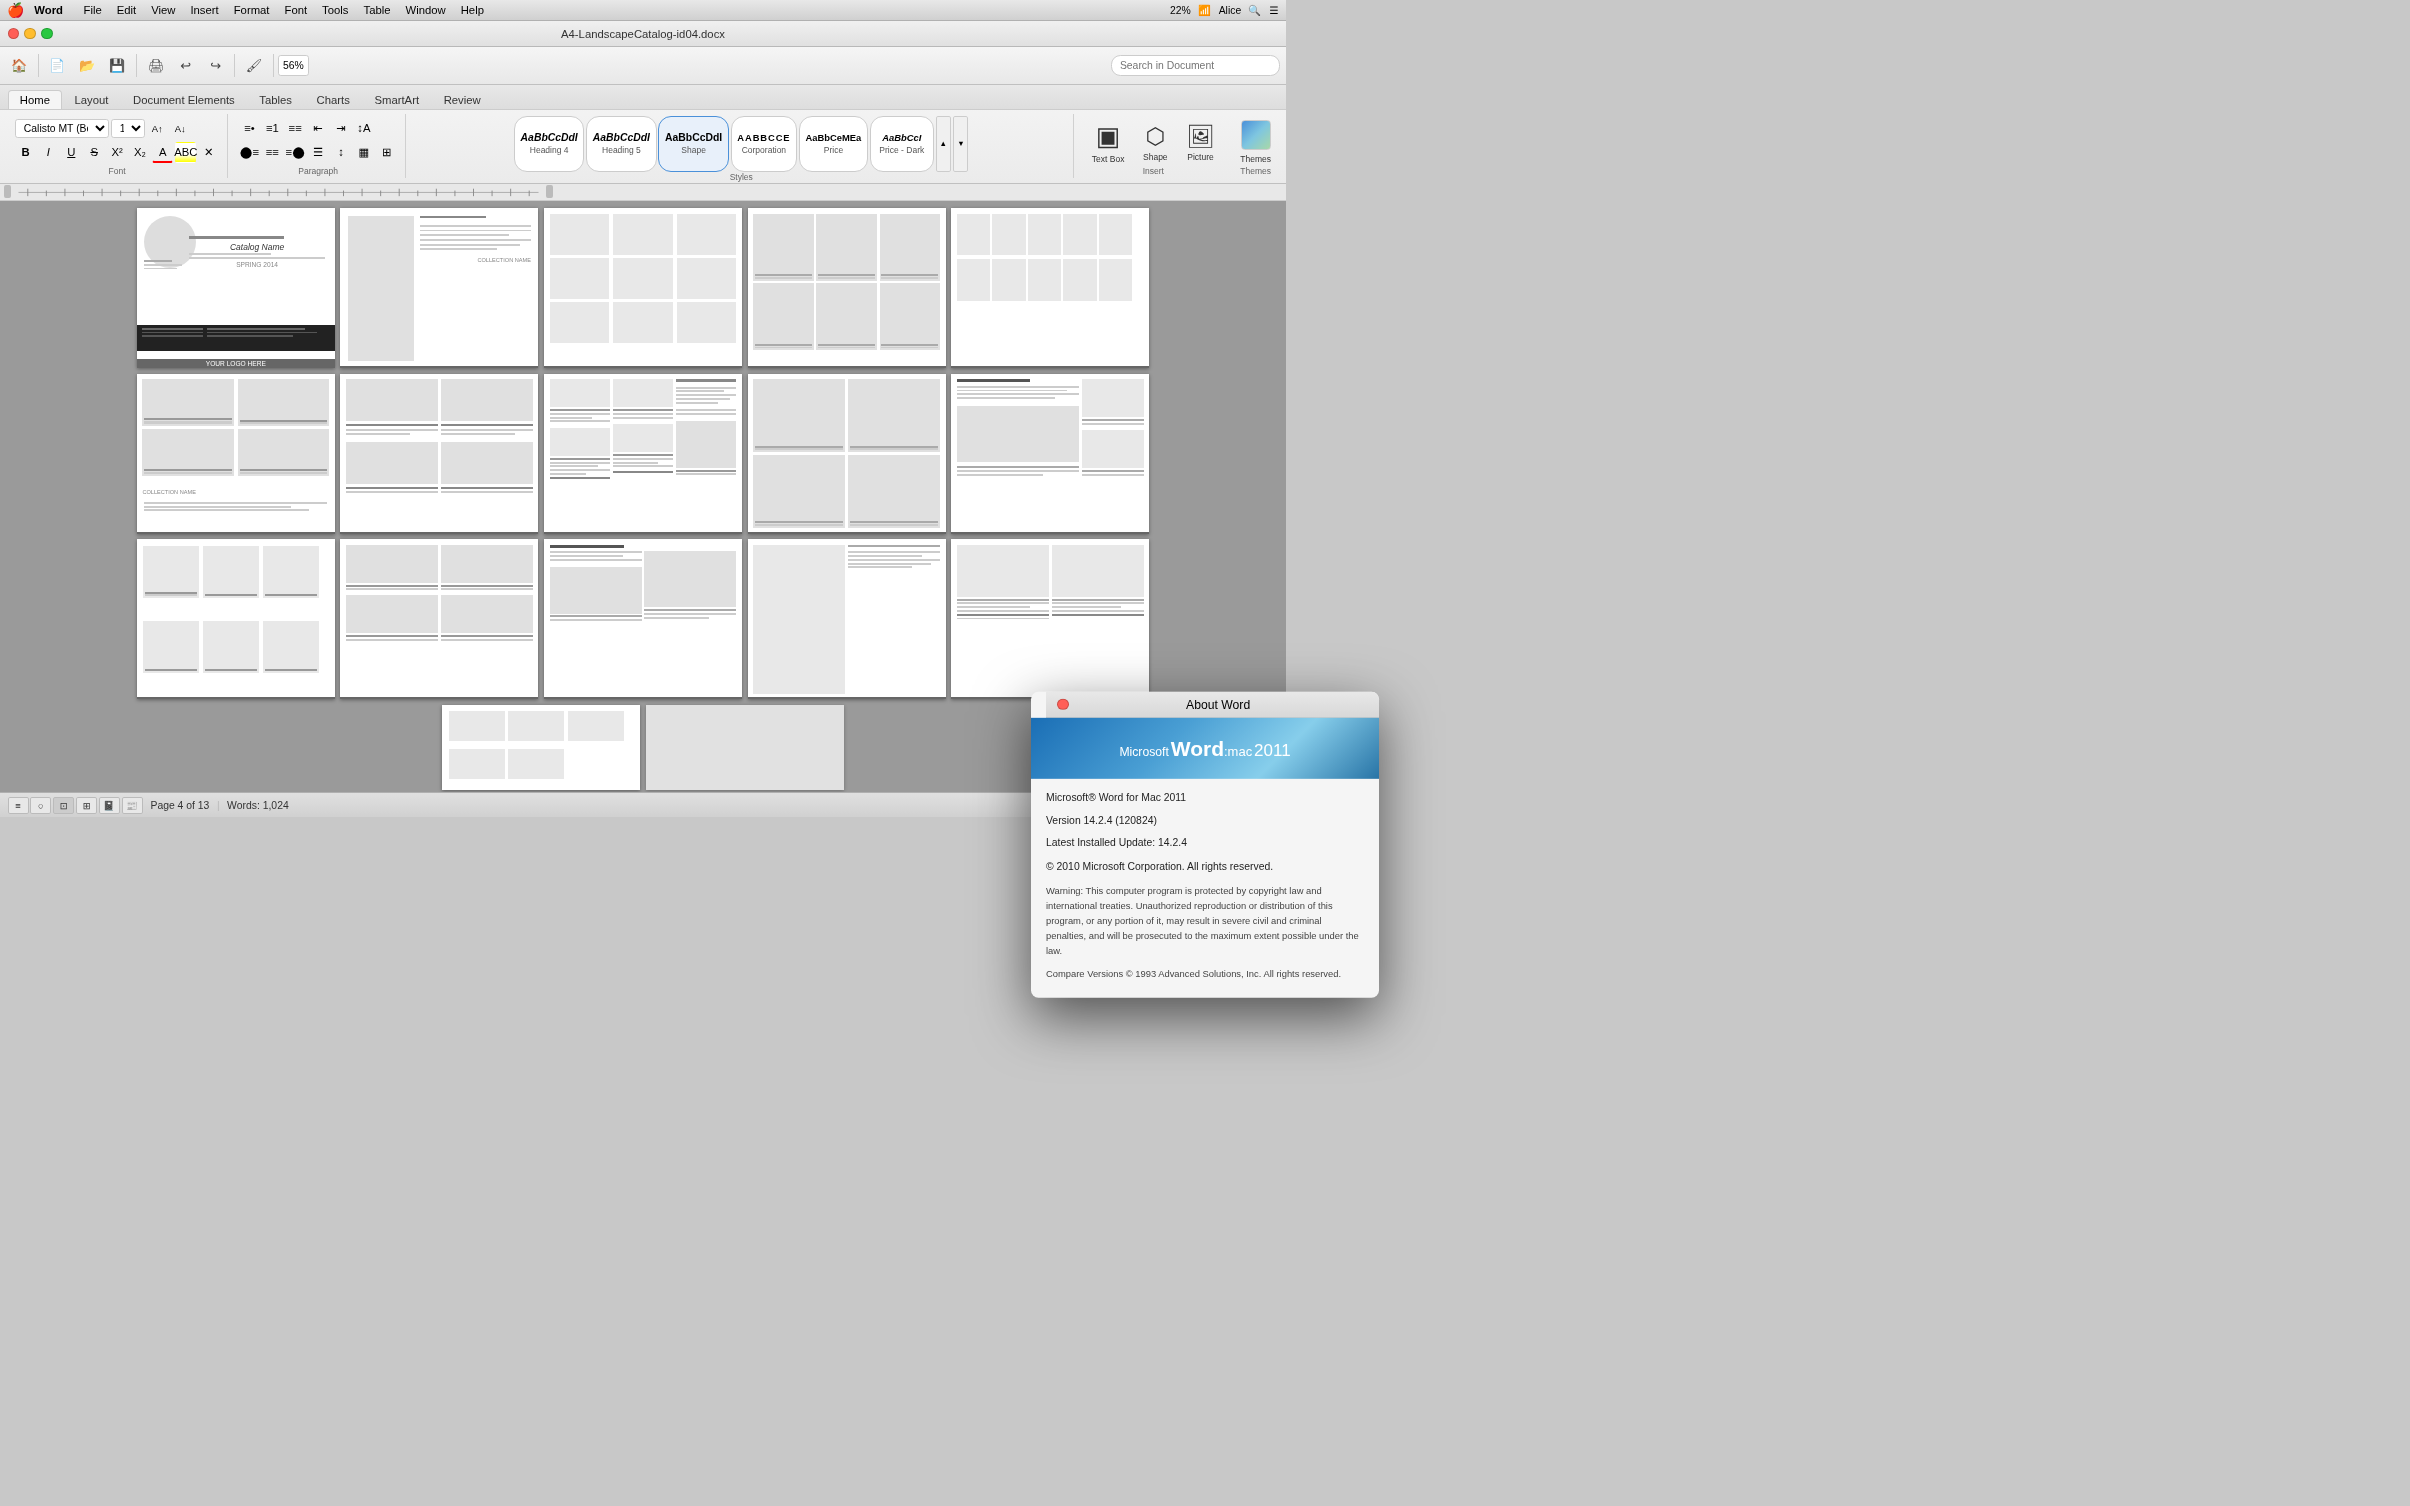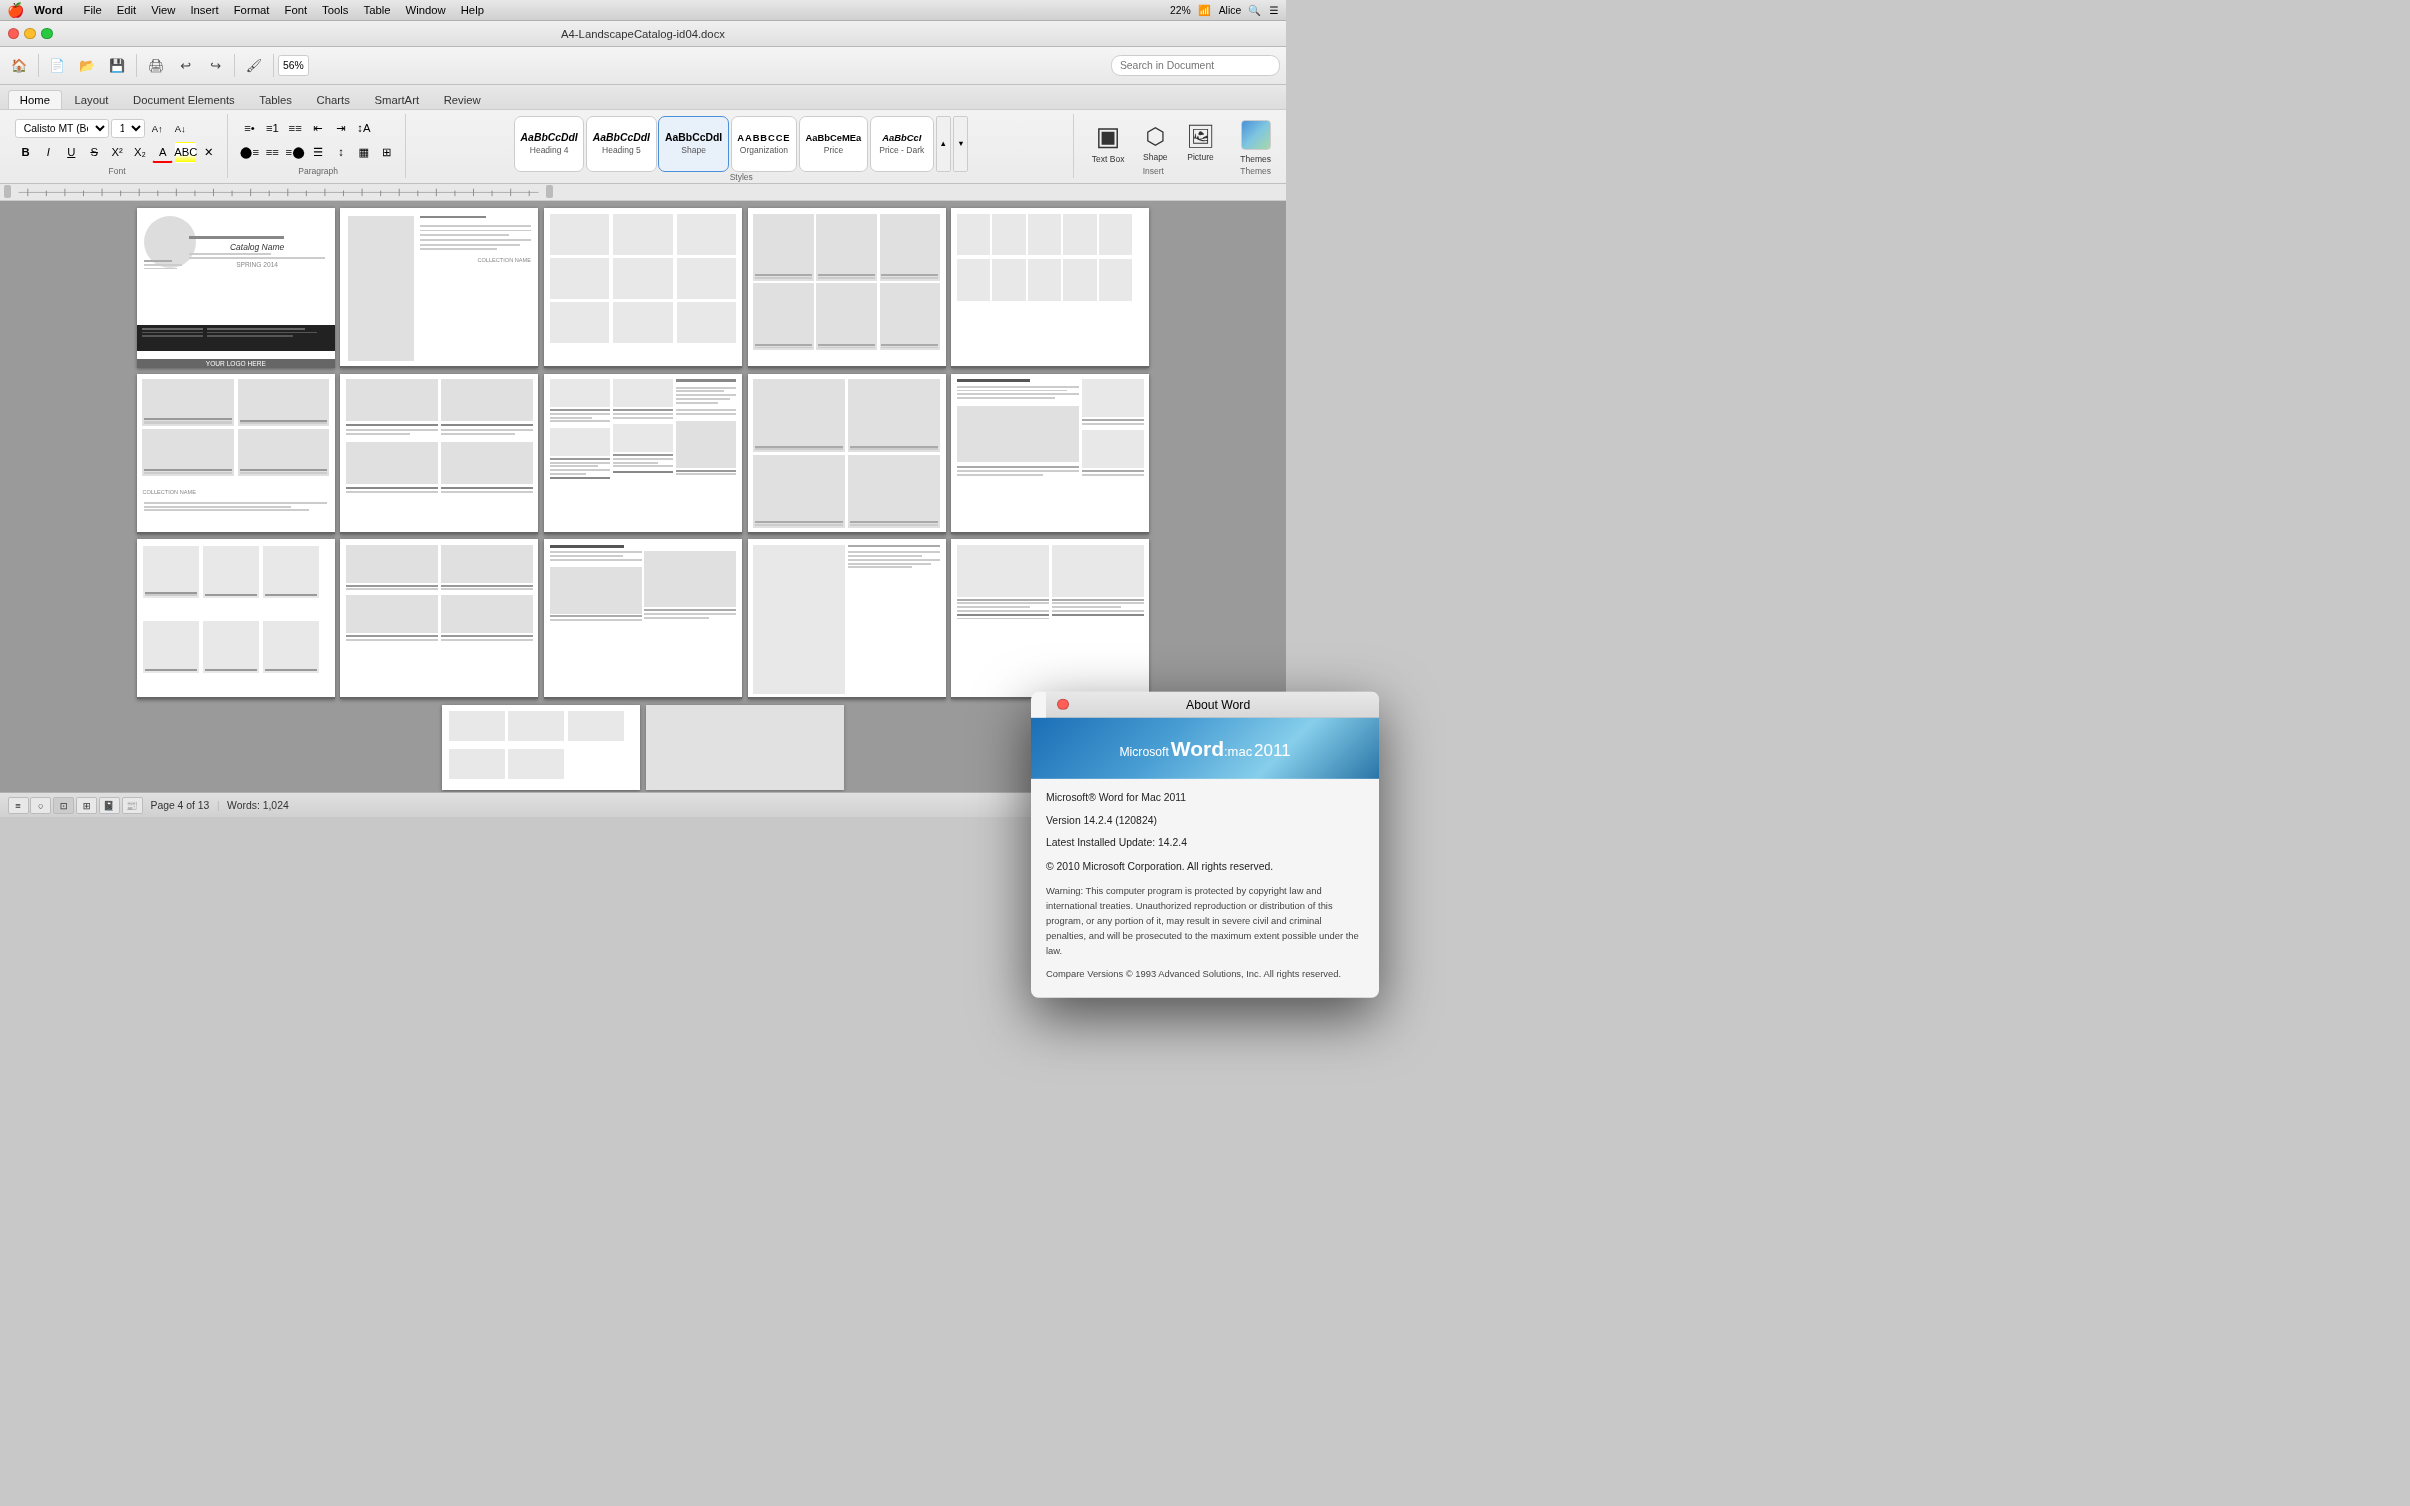--- a/index.html
+++ b/index.html
@@ -140,21 +140,21 @@
     
     .styles-container {
       display: flex;
       align-items: center;
       gap: 1.9px;
       flex: 1;
       overflow: hidden;
     }
     .style-item {
       border: 0.9px solid #ccc;
-      border-radius: 7px;
+      border-radius: 13px;
       padding: 1.9px 5.6px;
       cursor: pointer;
       font-size: 9.4px;
       height: 56px;
       min-width: 64px;
       display: flex; flex-direction: column; align-items: center; justify-content: center;
       background: white;
       text-align: center;
     }
     .style-item.selected { border-color: #4a90d9; background: #e8f0fa; }
@@ -440,21 +440,21 @@
           <div class="style-item">
             <span class="style-preview" style="font-size:10.4px; font-style:italic;">AaBbCcDdI</span>
             <span class="style-label">Heading 5</span>
           </div>
           <div class="style-item selected">
             <span class="style-preview" style="font-size:10.4px;">AaBbCcDdI</span>
             <span class="style-label">Shape</span>
           </div>
           <div class="style-item">
             <span class="style-preview" style="font-size:9.4px; font-weight:bold; letter-spacing:0.9px;">AABBCCE</span>
-            <span class="style-label">Organization</span>
+            <span class="style-label">Corporation</span>
           </div>
           <div class="style-item">
             <span class="style-preview" style="font-size:9.4px;">AaBbCeMEa</span>
             <span class="style-label">Price</span>
           </div>
           <div class="style-item">
             <span class="style-preview" style="font-size:9.4px; font-style:italic;">AaBbCcI</span>
             <span class="style-label">Price - Dark</span>
           </div>
         </div>

